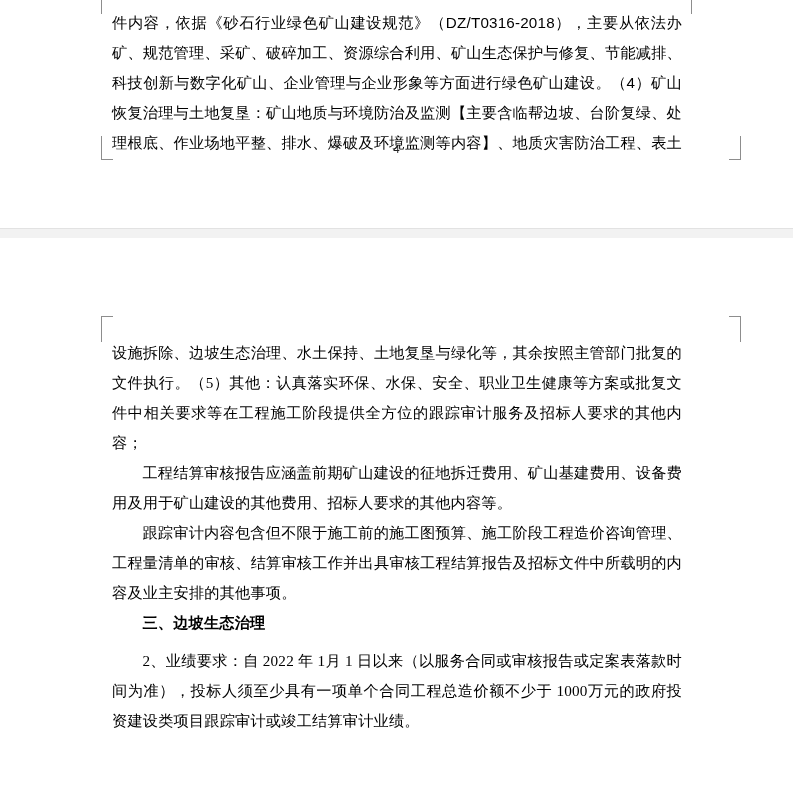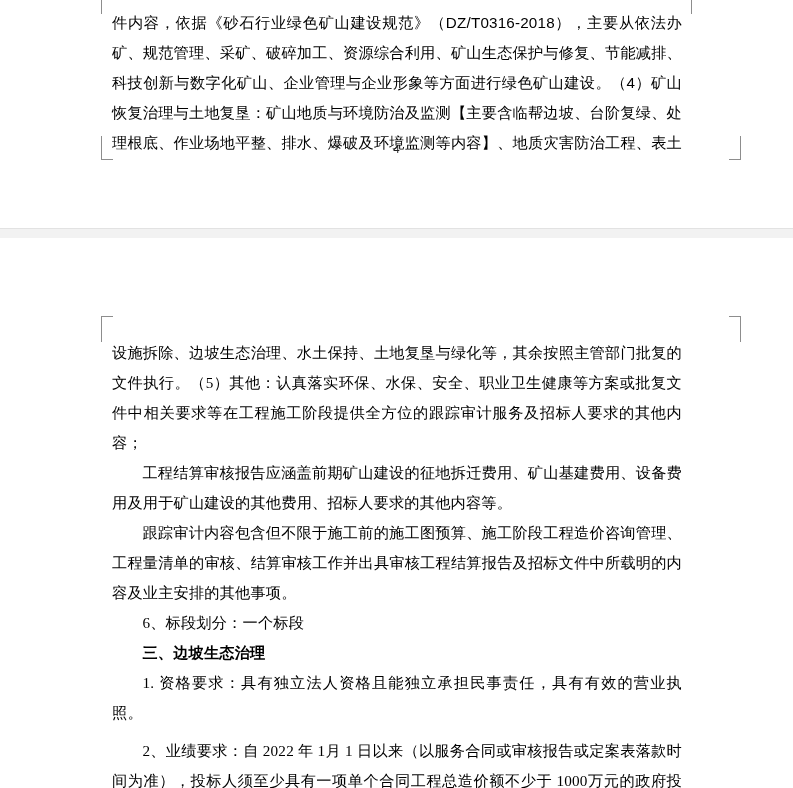--- a/index.html
+++ b/index.html
@@ -118,18 +118,16 @@
 
   <div class="mark mark-v" style="left:101px; top:78px; height:26px;"></div>
   <div class="mark mark-h" style="left:101px; top:78px; width:12px;"></div>
   <div class="mark mark-v" style="left:740px; top:78px; height:26px;"></div>
   <div class="mark mark-h" style="left:729px; top:78px; width:12px;"></div>
 
   <div class="content" style="top:100px;">
     <p>设施拆除、边坡生态治理、水土保持、土地复垦与绿化等，其余按照主管部门批复的文件执行。（5）其他：认真落实环保、水保、安全、职业卫生健康等方案或批复文件中相关要求等在工程施工阶段提供全方位的跟踪审计服务及招标人要求的其他内容；</p>
     <p class="indent">工程结算审核报告应涵盖前期矿山建设的征地拆迁费用、矿山基建费用、设备费用及用于矿山建设的其他费用、招标人要求的其他内容等。</p>
     <p class="indent">跟踪审计内容包含但不限于施工前的施工图预算、施工阶段工程造价咨询管理、工程量清单的审核、结算审核工作并出具审核工程结算报告及招标文件中所载明的内容及业主安排的其他事项。</p>
-    <p class="indent">6、标段划分：一个标段</p>
     <p class="indent bold">三、边坡生态治理</p>
-    <p class="indent">1.  资格要求：具有独立法人资格且能独立承担民事责任，具有有效的营业执  照。</p>
     <p class="indent" style="margin-top:8px;">2、业绩要求：自 2022 年 1月 1  日以来（以服务合同或审核报告或定案表落款时间为准），投标人须至少具有一项单个合同工程总造价额不少于 1000万元的政府投资建设类项目跟踪审计或竣工结算审计业绩。</p>
   </div>
 </div>
 
 </body></html>

